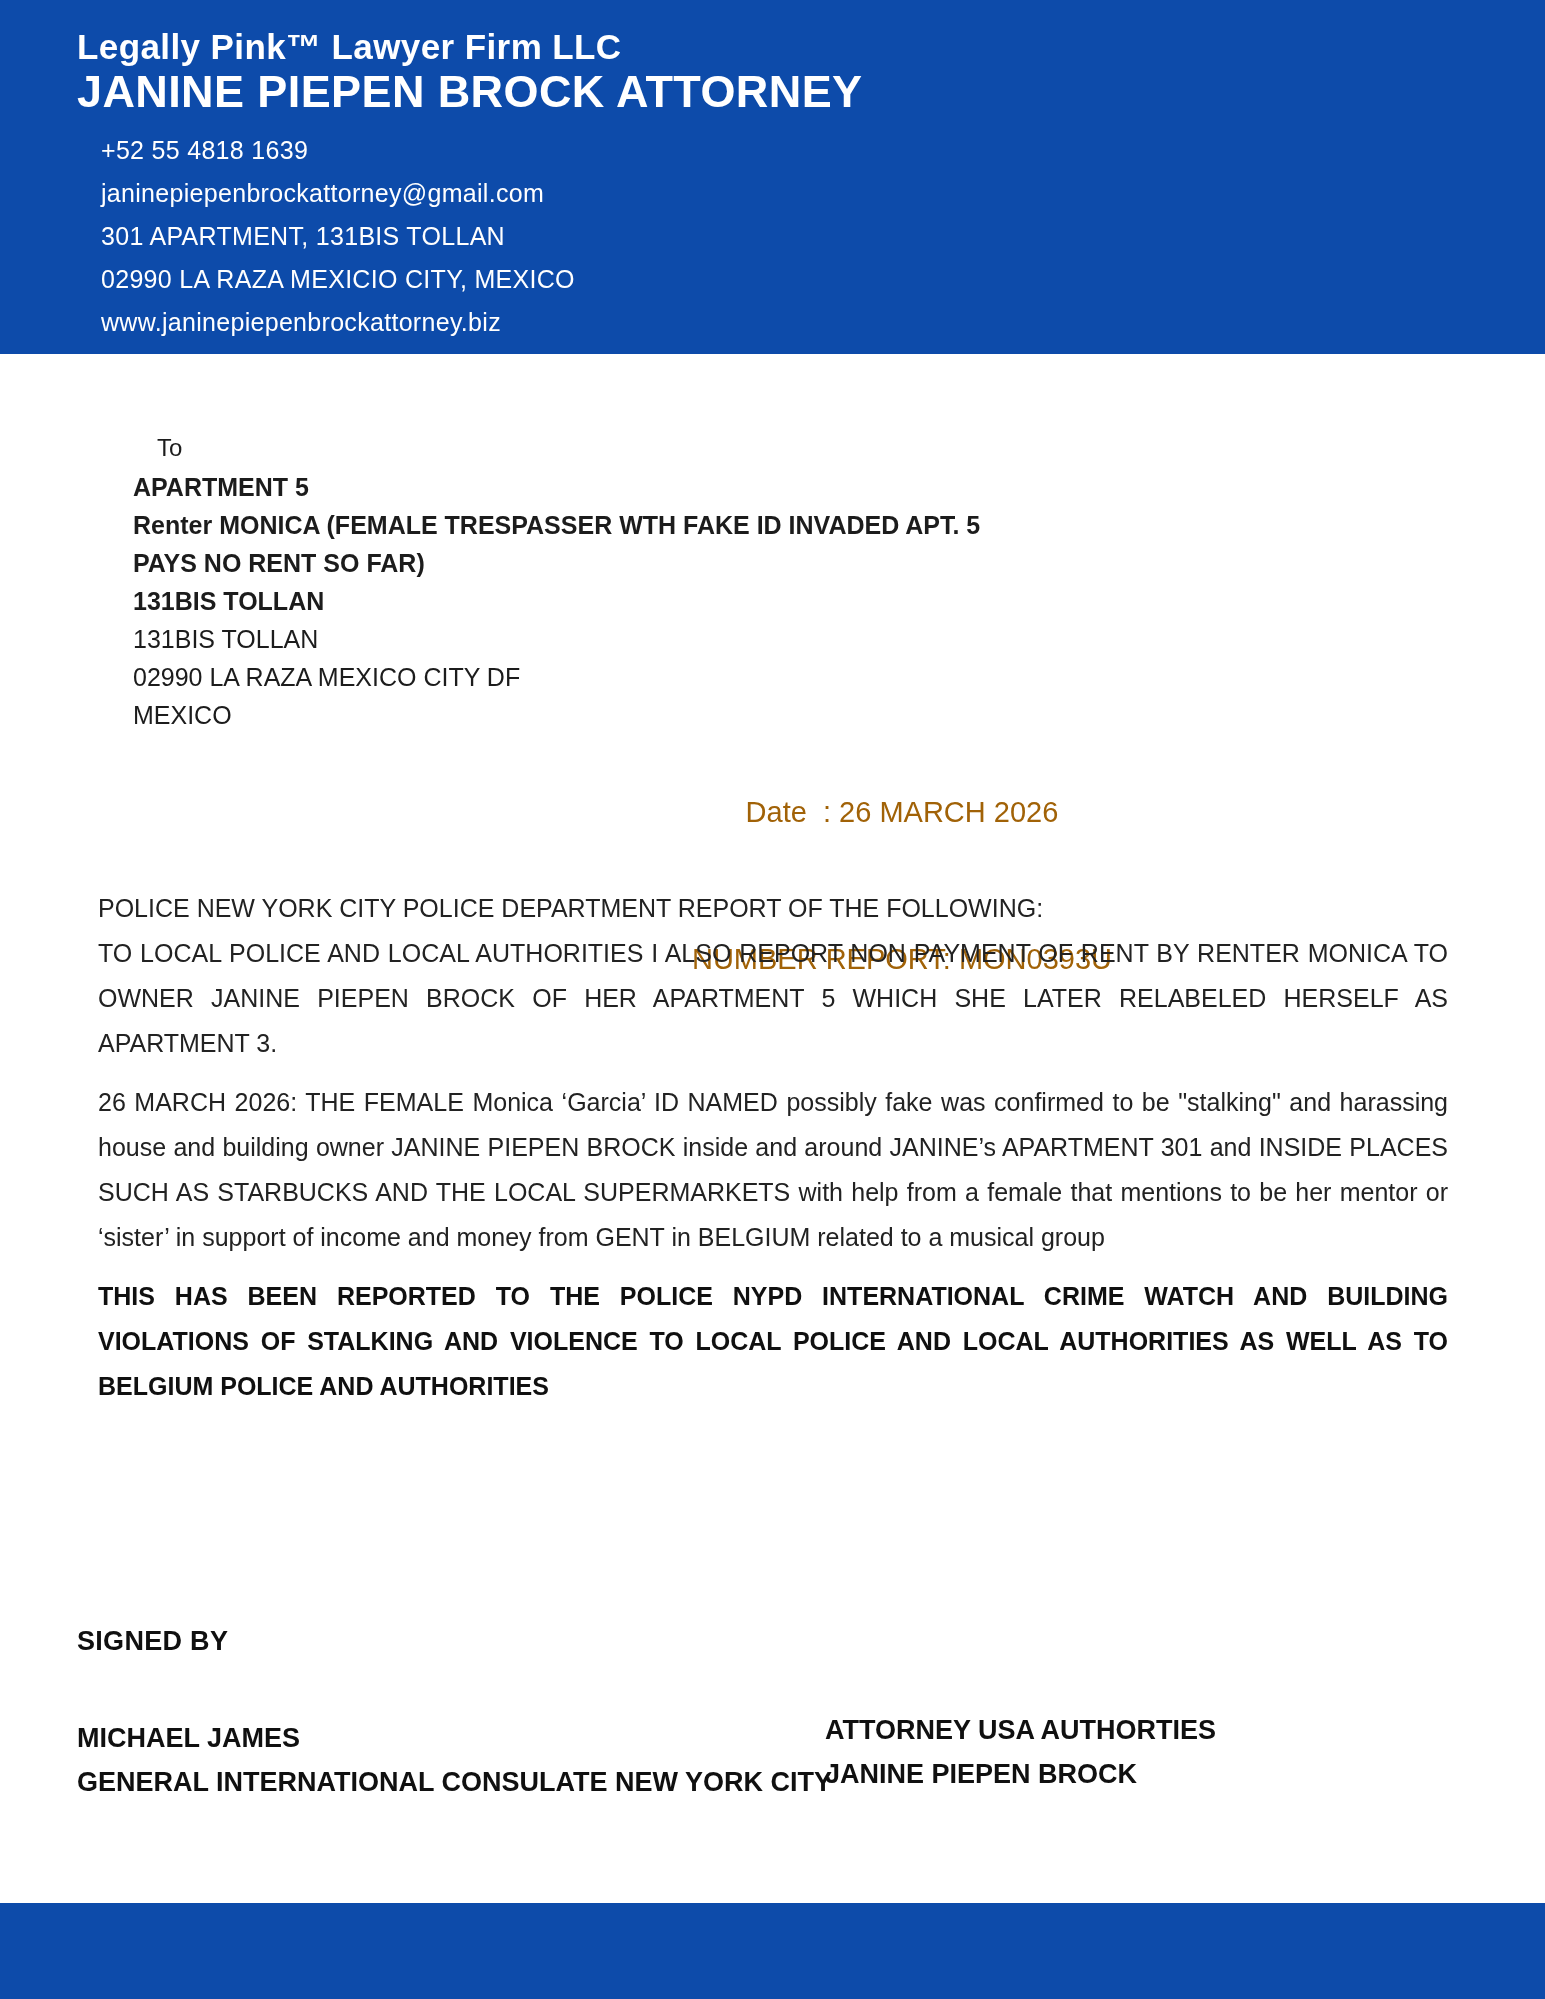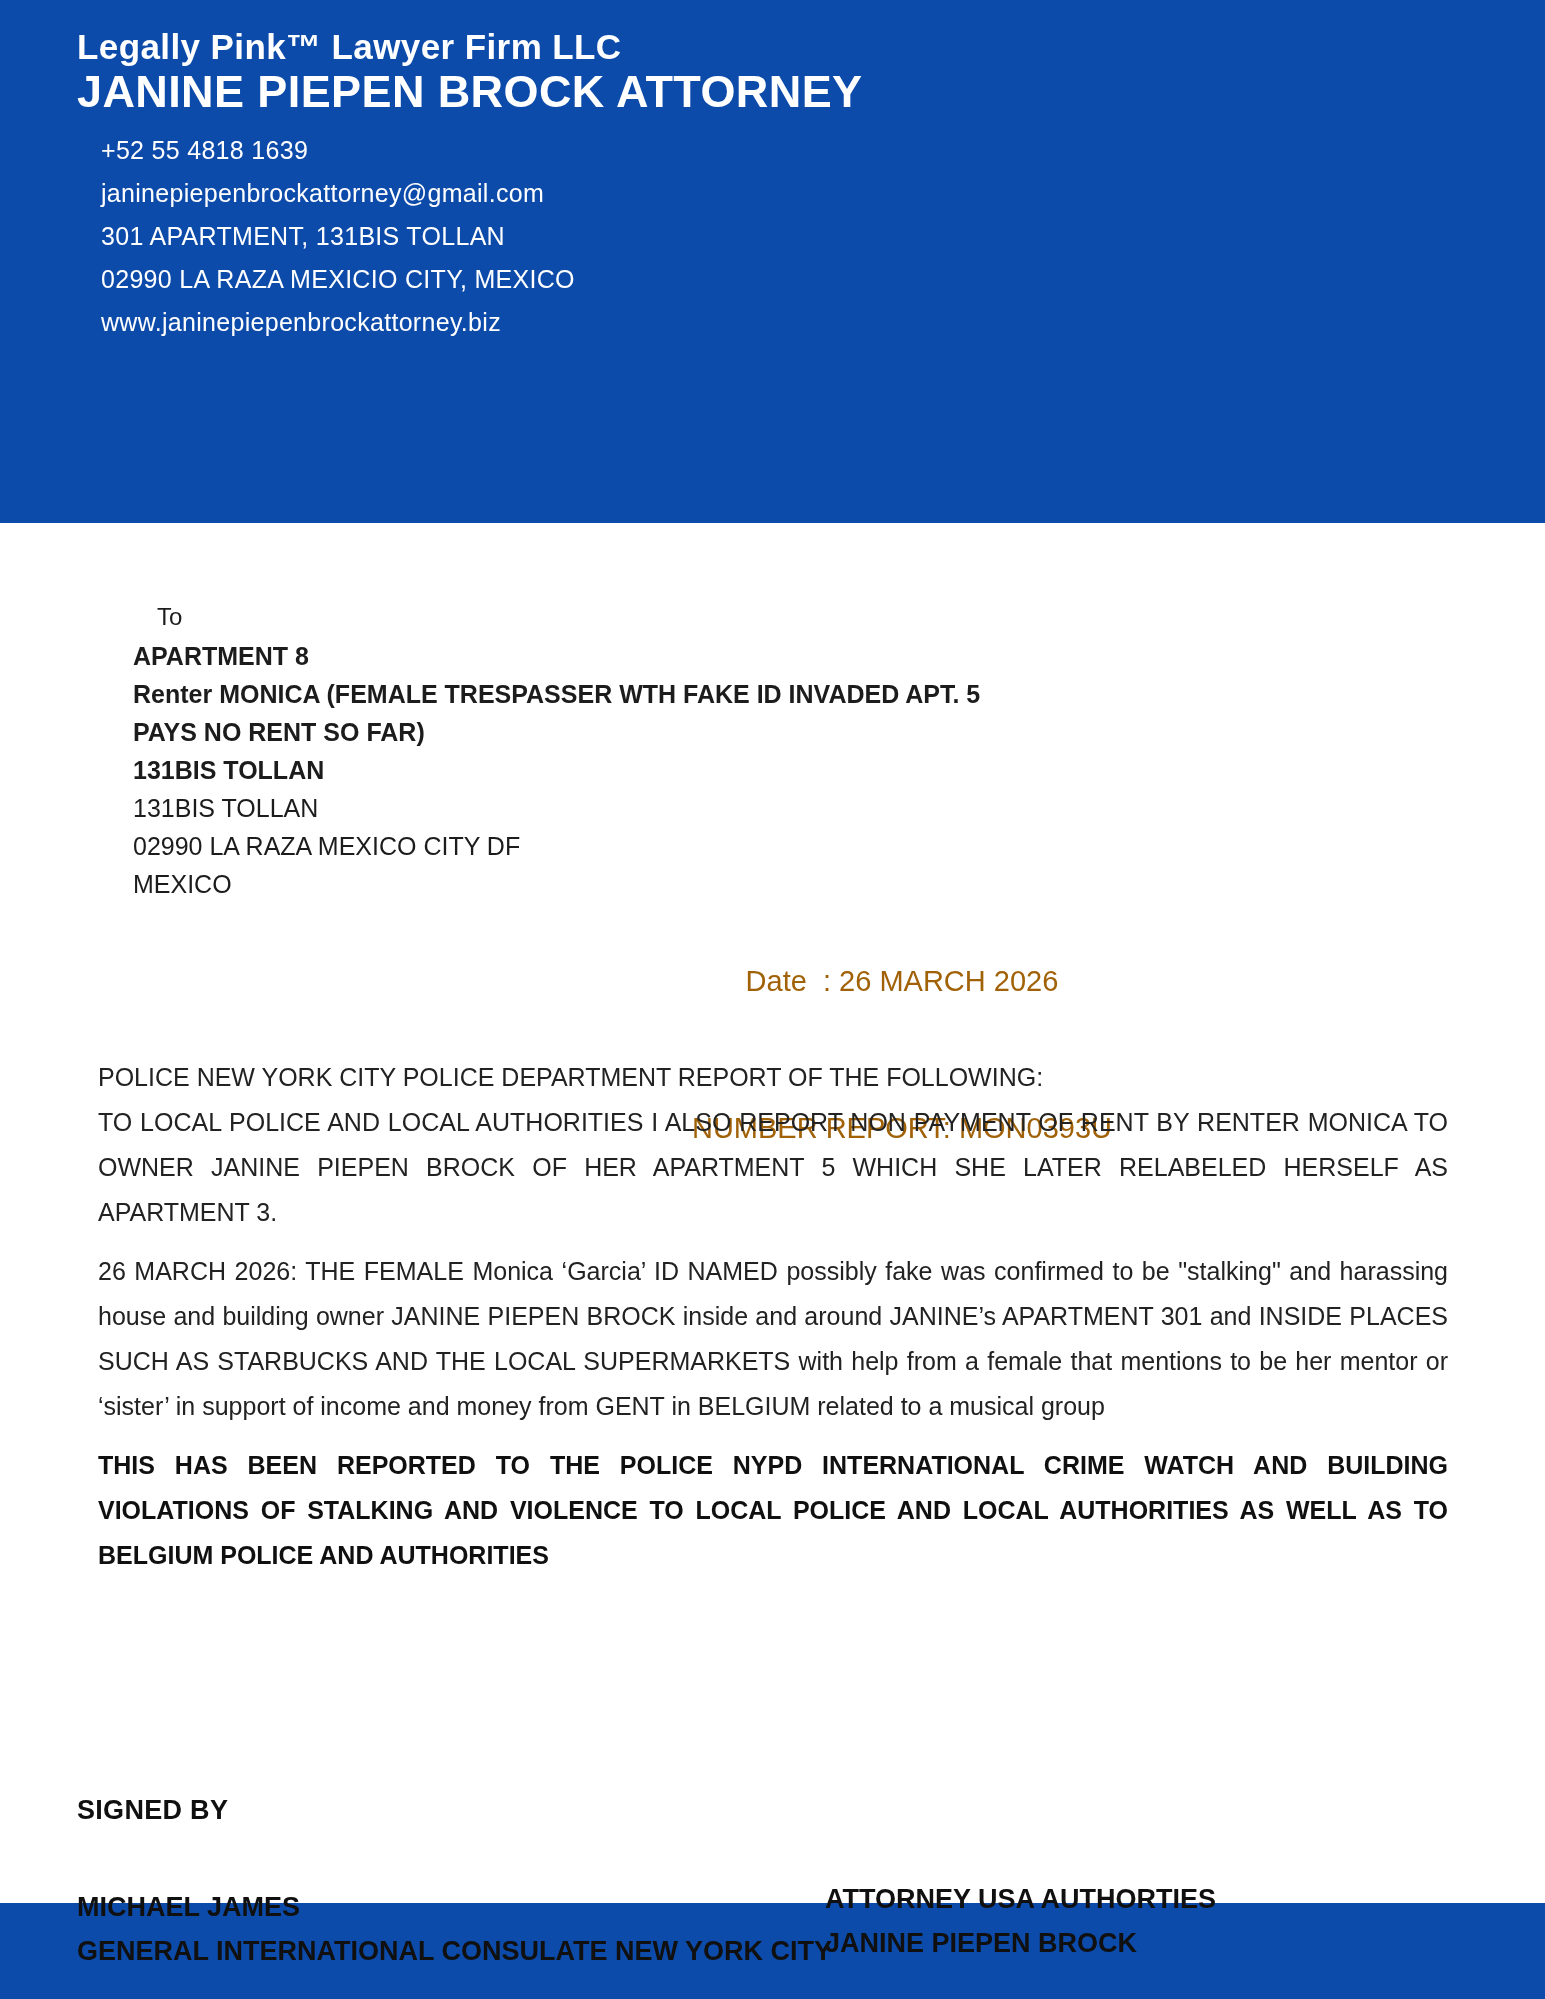--- a/index.html
+++ b/index.html
@@ -8,21 +8,21 @@
     background: #ffffff;
     font-family: "Liberation Sans", sans-serif;
     display: flex; flex-direction: column;
     overflow: hidden;
     position: relative;
   }
 
   
   .letterhead {
     flex: none;
-    height: 523px;
+    height: 354px;
     box-sizing: border-box;
     background: var(--brand-blue, #0d4baa);
     color: #ffffff;
     padding: 24px 60px 0 77px;
   }
   .firm-name {
     font-size: 35px; font-weight: 700; line-height: 45px; letter-spacing: 0.4px;
   }
   .attorney-name {
     font-size: 45px; font-weight: 700; line-height: 45px; letter-spacing: 0.4px;
@@ -80,21 +80,21 @@
       <div class="contact-line">301 APARTMENT, 131BIS TOLLAN</div>
       <div class="contact-line">02990 LA RAZA MEXICIO CITY, MEXICO</div>
       <div class="contact-line">www.janinepiepenbrockattorney.biz</div>
     </div>
   </header>
 
   <main class="content">
 
     <section class="recipient">
       <div class="to-label">To</div>
-      <div class="recipient-line bold">APARTMENT 8</div>
+      <div class="recipient-line bold">APARTMENT 5</div>
       <div class="recipient-line bold">Renter MONICA (FEMALE TRESPASSER WTH FAKE ID INVADED APT. 5</div>
       <div class="recipient-line bold">PAYS NO RENT SO FAR)</div>
       <div class="recipient-line bold">131BIS TOLLAN</div>
       <div class="recipient-line">131BIS TOLLAN</div>
       <div class="recipient-line">02990 LA RAZA MEXICO CITY DF</div>
       <div class="recipient-line">MEXICO</div>
     </section>
 
     <section class="meta">
       <div class="date-line">Date  : 26 MARCH 2026</div>

